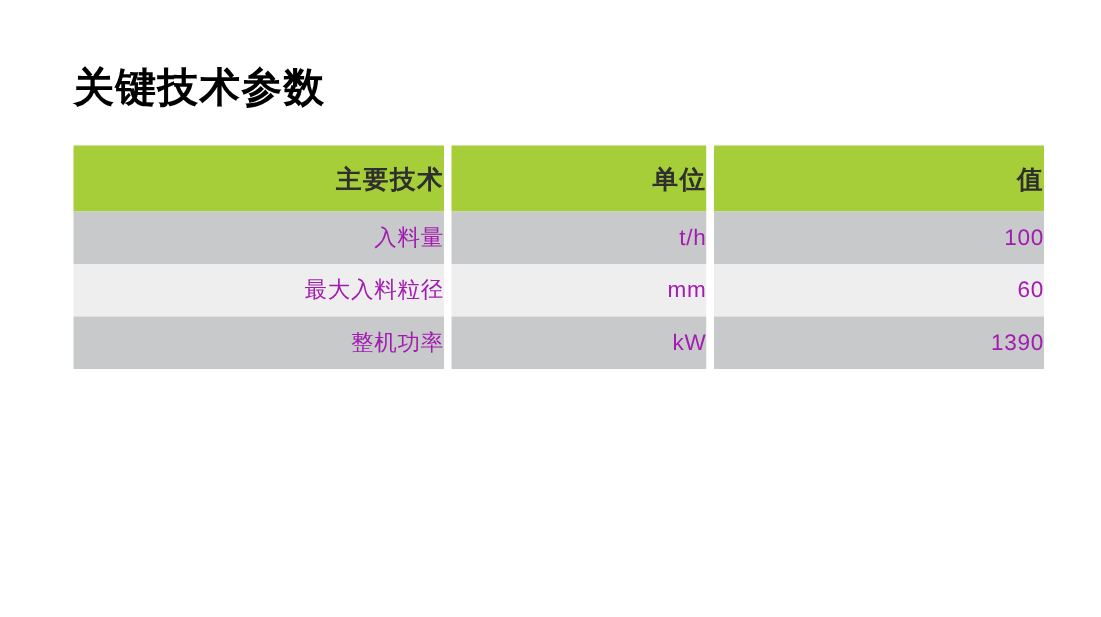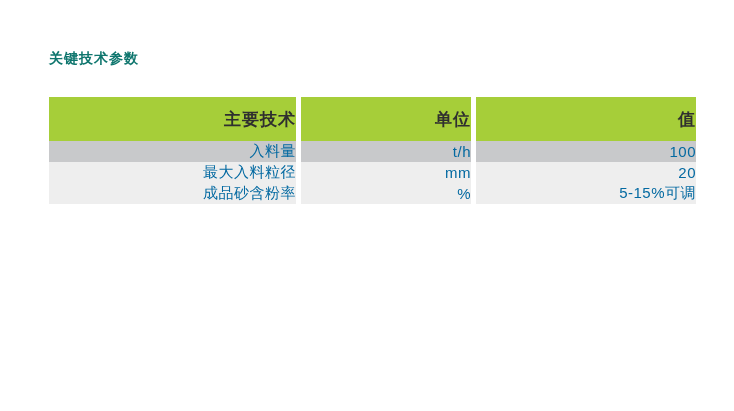--- a/index.html
+++ b/index.html
@@ -16,23 +16,23 @@
   .page {
     position: relative;
     width: 734px;
     height: 411px;
     background: #ffffff;
   }
   .page-title {
     position: absolute;
     left: 49px;
     top: 44px;
-    font-size: 14px;
+    font-size: 27px;
     font-weight: bold;
-    color: #0f766e;
+    color: #000000;
     letter-spacing: 1px;
     line-height: 28px;
   }
   .spec-table {
     position: absolute;
     left: 49px;
     top: 97px;
     width: 637px;
     border-collapse: separate;
     border-spacing: 0;
@@ -57,23 +57,23 @@
     font-weight: bold;
     letter-spacing: 1px;
   }
   .spec-table thead th.gap,
   .spec-table tbody td.gap {
     background: #ffffff !important;
     width: 0;
     padding: 0;
   }
   .spec-table tbody td {
-    height: 21px;
+    height: 35px;
     font-size: 15px;
-    color: #0369a1;
+    color: #a21caf;
     font-weight: normal;
     letter-spacing: 0.5px;
   }
   tr.row-dark td { background: #c8c9cb; }
   tr.row-light td { background: #eeeeee; }
 
   .colspacer {
     width: 5px;
     background: #ffffff;
   }
@@ -108,25 +108,25 @@
         <td class="gap"></td>
         <td>t/h</td>
         <td class="gap"></td>
         <td>100</td>
       </tr>
       <tr class="row-light">
         <td>最大入料粒径</td>
         <td class="gap"></td>
         <td>mm</td>
         <td class="gap"></td>
-        <td>20</td>
+        <td>60</td>
       </tr>
-      <tr class="row-light">
-        <td>成品砂含粉率</td>
+      <tr class="row-dark">
+        <td>整机功率</td>
         <td class="gap"></td>
-        <td>%</td>
+        <td>kW</td>
         <td class="gap"></td>
-        <td>5-15%可调</td>
+        <td>1390</td>
       </tr>
     </tbody>
   </table>
 
 </div>
 
 </body></html>

